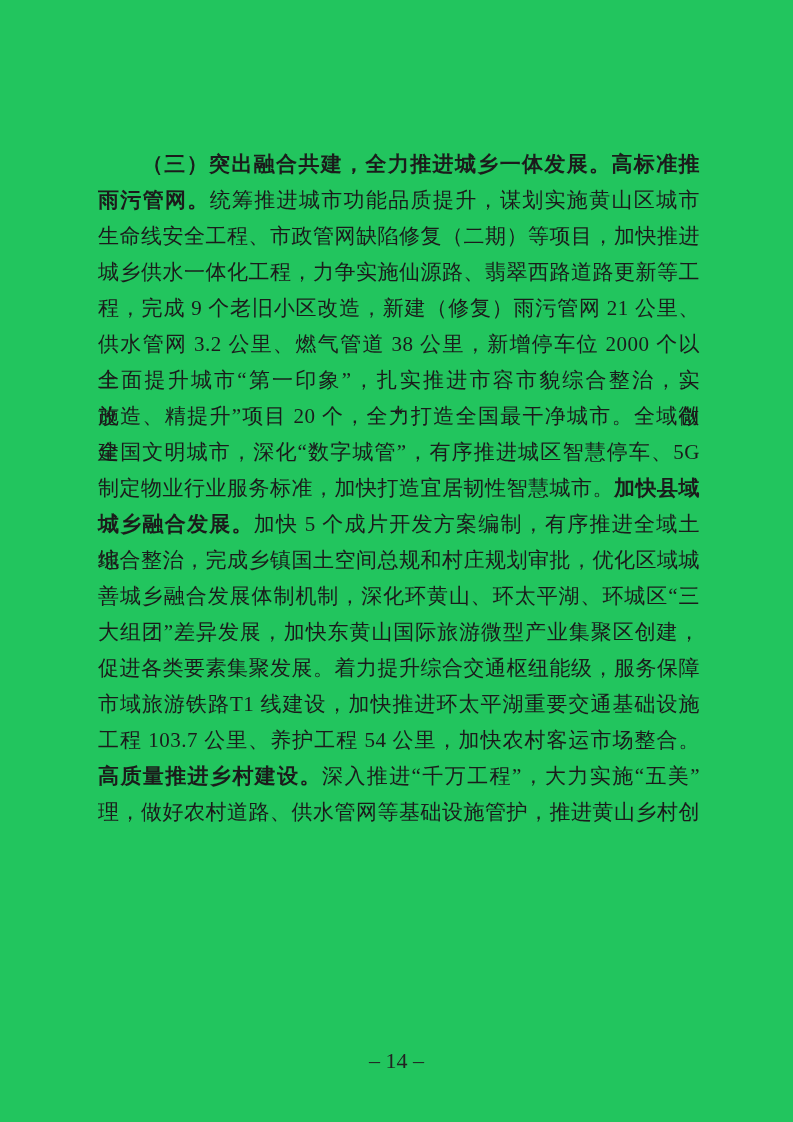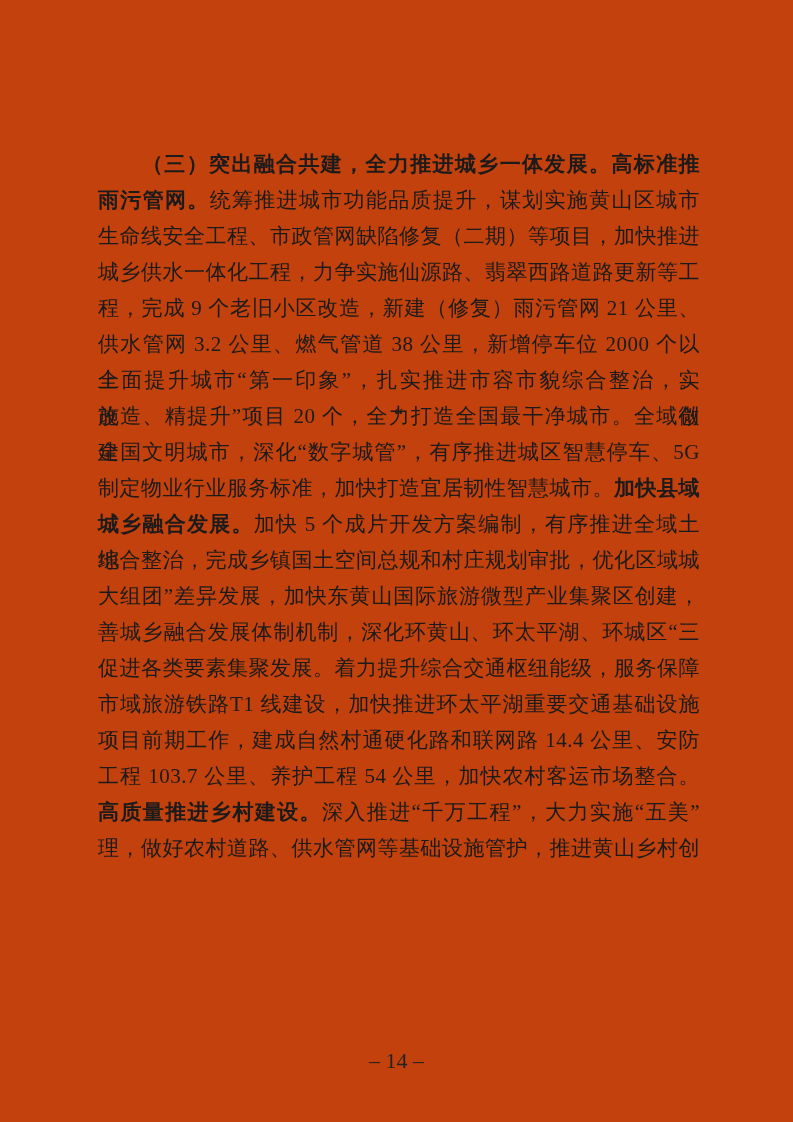--- a/index.html
+++ b/index.html
@@ -4,21 +4,21 @@
 <style>
   html, body {
     margin: 0;
     padding: 0;
     background: #ffffff;
   }
   .page {
     position: relative;
     width: 793px;
     height: 1122px;
-    background: #c2410c;
+    background: #22c55e;
     overflow: hidden;
     font-family: "Liberation Serif", "DejaVu Serif", serif;
     color: #1b1b1b;
   }
   .content {
     position: absolute;
     left: 98px;
     top: 146px;
     width: 602px;
   }
@@ -57,23 +57,22 @@
       <div class="line"><span>生命线安全工程、市政管网缺陷修复（二期）等项目，加快推进</span></div>
       <div class="line"><span>城乡供水一体化工程，力争实施仙源路、翡翠西路道路更新等工</span></div>
       <div class="line"><span>程，完成 9 个老旧小区改造，新建（修复）雨污管网 21 公里、</span></div>
       <div class="line"><span>供水管网 3.2 公里、燃气管道 38 公里，新增停车位 2000 个以上。</span></div>
       <div class="line"><span>全面提升城市“第一印象”，扎实推进市容市貌综合整治，实施“微</span></div>
       <div class="line"><span>改造、精提升”项目 20 个，全力打造全国最干净城市。全域创建</span></div>
       <div class="line"><span>全国文明城市，深化“数字城管”，有序推进城区智慧停车、5G</span></div>
       <div class="line"><span>制定物业行业服务标准，加快打造宜居韧性智慧城市。</span><span class="seg-bold">加快县域</span></div>
       <div class="line"><span class="seg-bold">城乡融合发展。</span><span>加快 5 个成片开发方案编制，有序推进全域土地</span></div>
       <div class="line"><span>综合整治，完成乡镇国土空间总规和村庄规划审批，优化区域城</span></div>
+      <div class="line"><span>善城乡融合发展体制机制，深化环黄山、环太平湖、环城区“三</span></div>
       <div class="line"><span>大组团”差异发展，加快东黄山国际旅游微型产业集聚区创建，</span></div>
-      <div class="line"><span>善城乡融合发展体制机制，深化环黄山、环太平湖、环城区“三</span></div>
       <div class="line"><span>促进各类要素集聚发展。着力提升综合交通枢纽能级，服务保障</span></div>
       <div class="line"><span>市域旅游铁路T1 线建设，加快推进环太平湖重要交通基础设施</span></div>
-      <div class="line"><span>项目前期工作，建成自然村通硬化路和联网路 14.4 公里、安防</span></div>
       <div class="line"><span>工程 103.7 公里、养护工程 54 公里，加快农村客运市场整合。</span></div>
       <div class="line"><span class="seg-bold">高质量推进乡村建设。</span><span>深入推进“千万工程”，大力实施“五美”</span></div>
       <div class="line"><span>理，做好农村道路、供水管网等基础设施管护，推进黄山乡村创</span></div>
     </div>
   <div class="footer">– 14 –</div>
 </div>
 
 </body></html>

